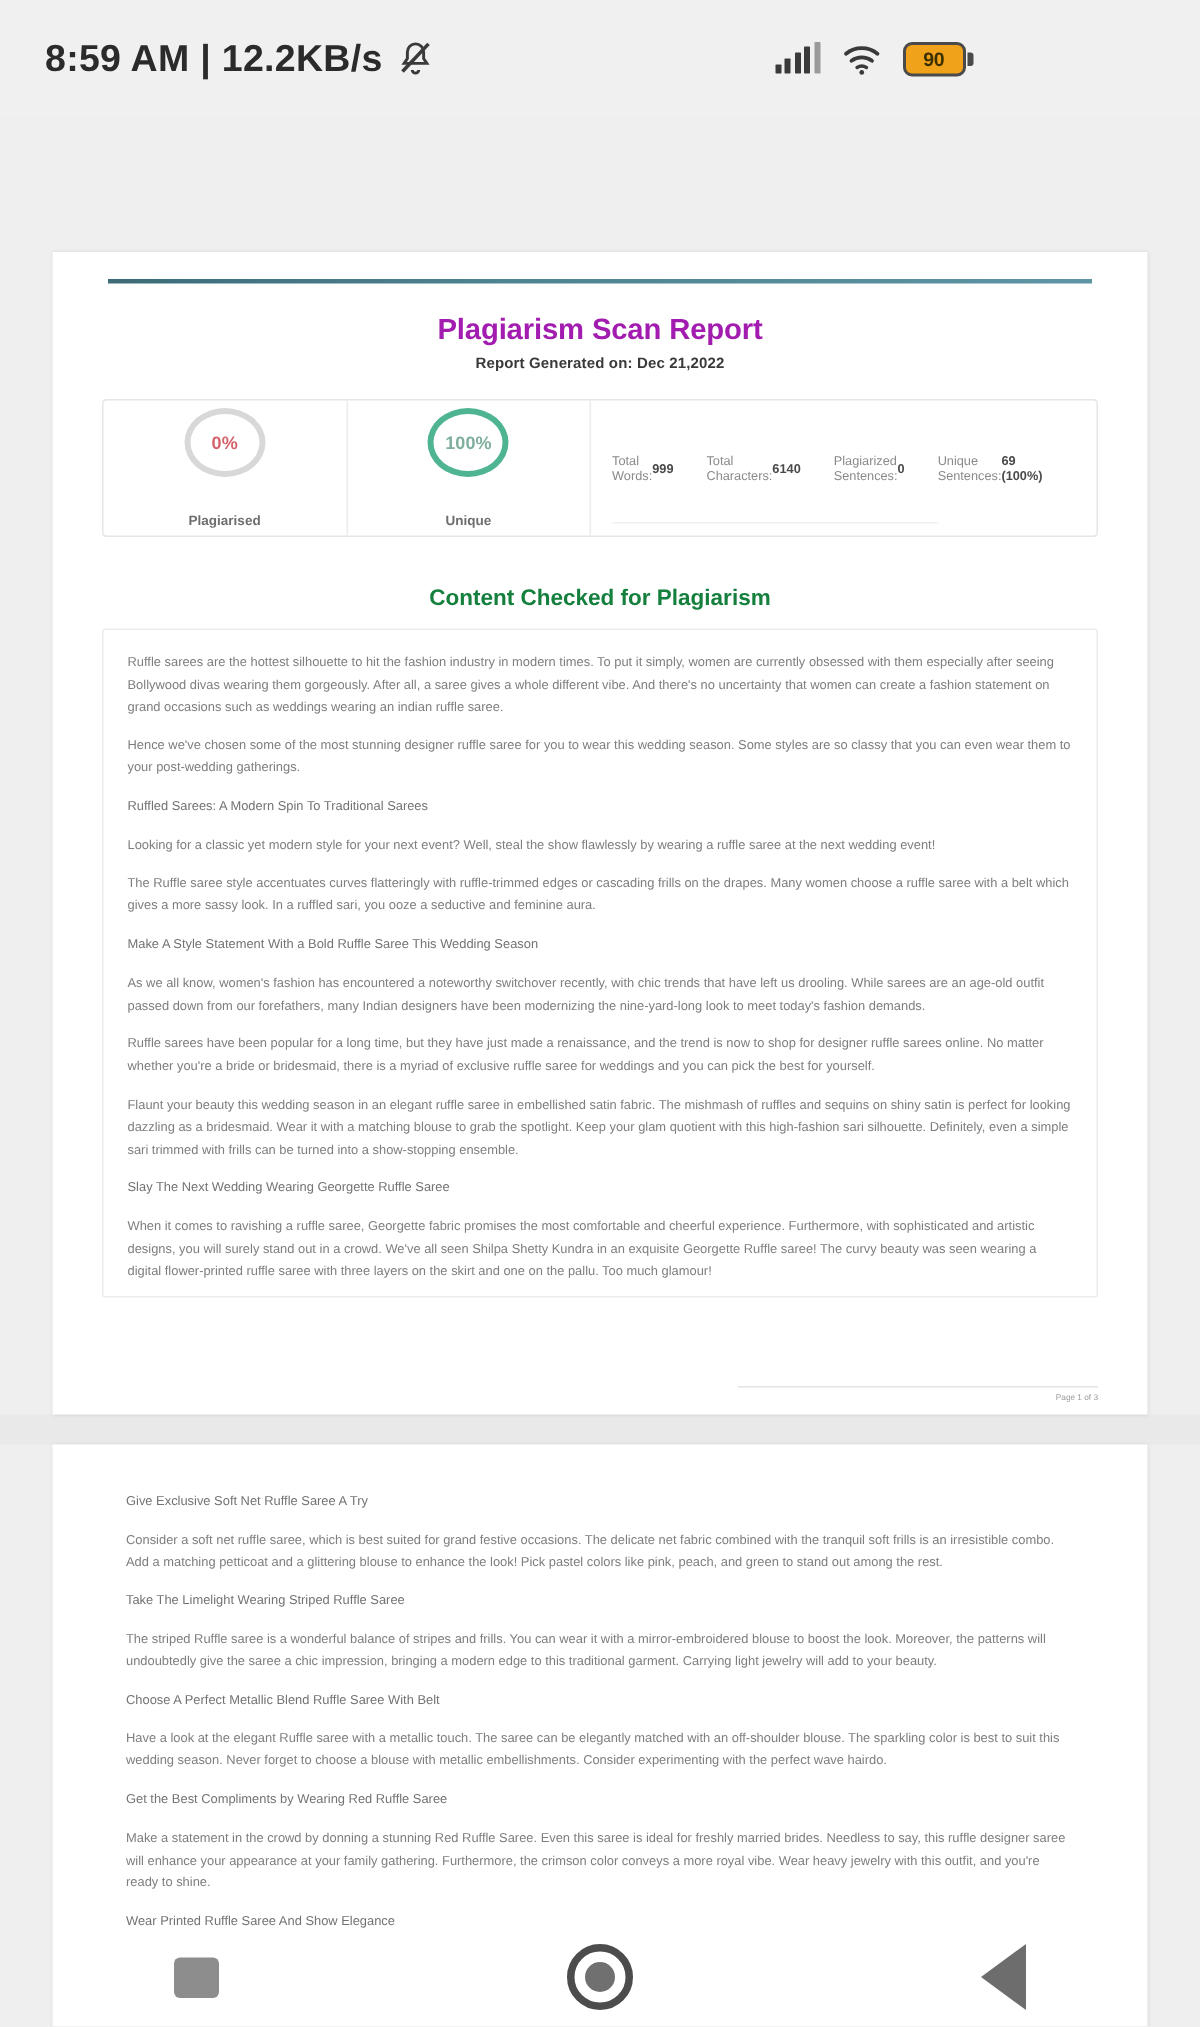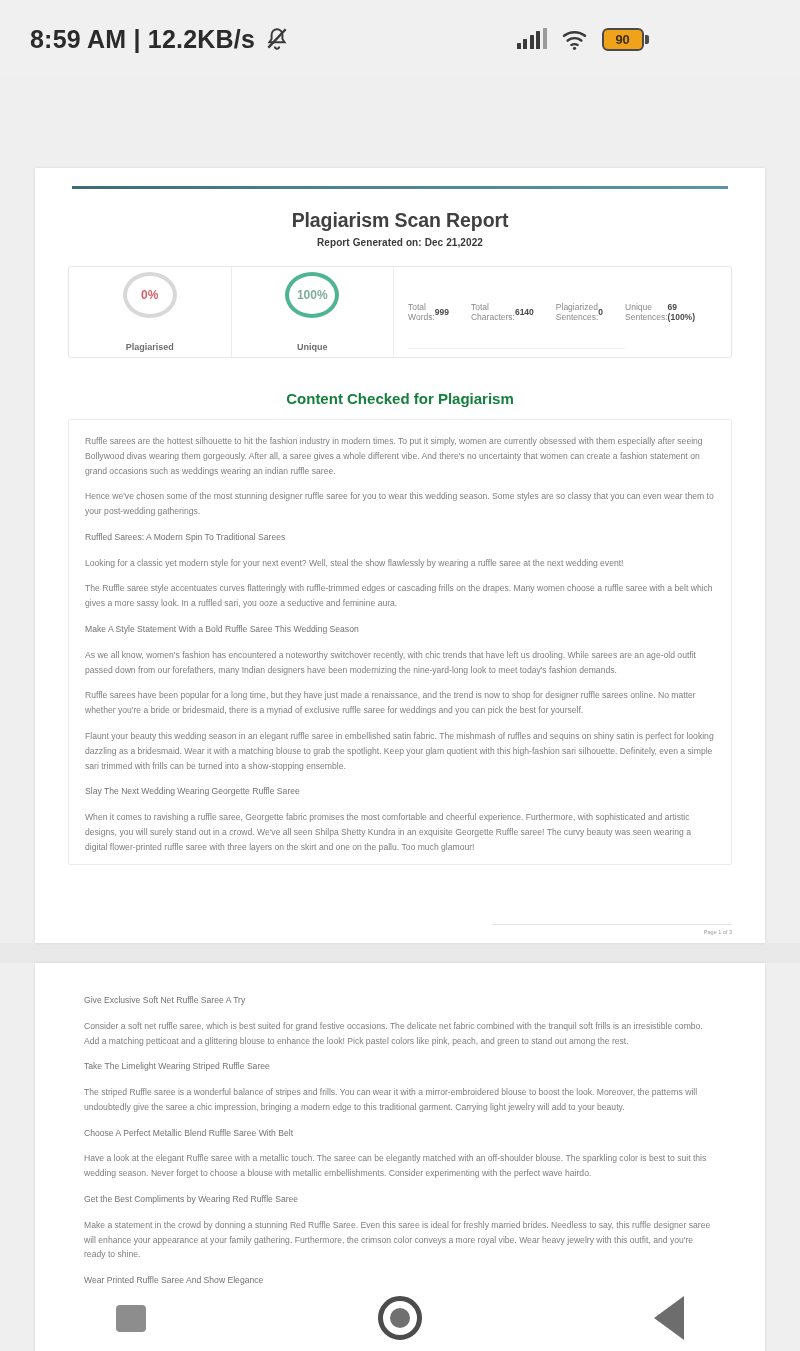--- a/index.html
+++ b/index.html
@@ -85,21 +85,21 @@
   .top-rule {
     height: 3px;
     background: linear-gradient(90deg, #3d6b78 0%, #4e8391 40%, #5d95a4 100%);
     margin: 0 4px 20px 4px;
   }
 
   .doc-title {
     text-align: center;
     font-size: 19.5px;
     font-weight: 700;
-    color: #404040;
+    color: #a21caf;
     letter-spacing: -.1px;
   }
   .doc-subtitle {
     text-align: center;
     font-size: 10px;
     font-weight: 700;
     color: #3a3a3a;
     margin-top: 5px;
     letter-spacing: .1px;
   }

